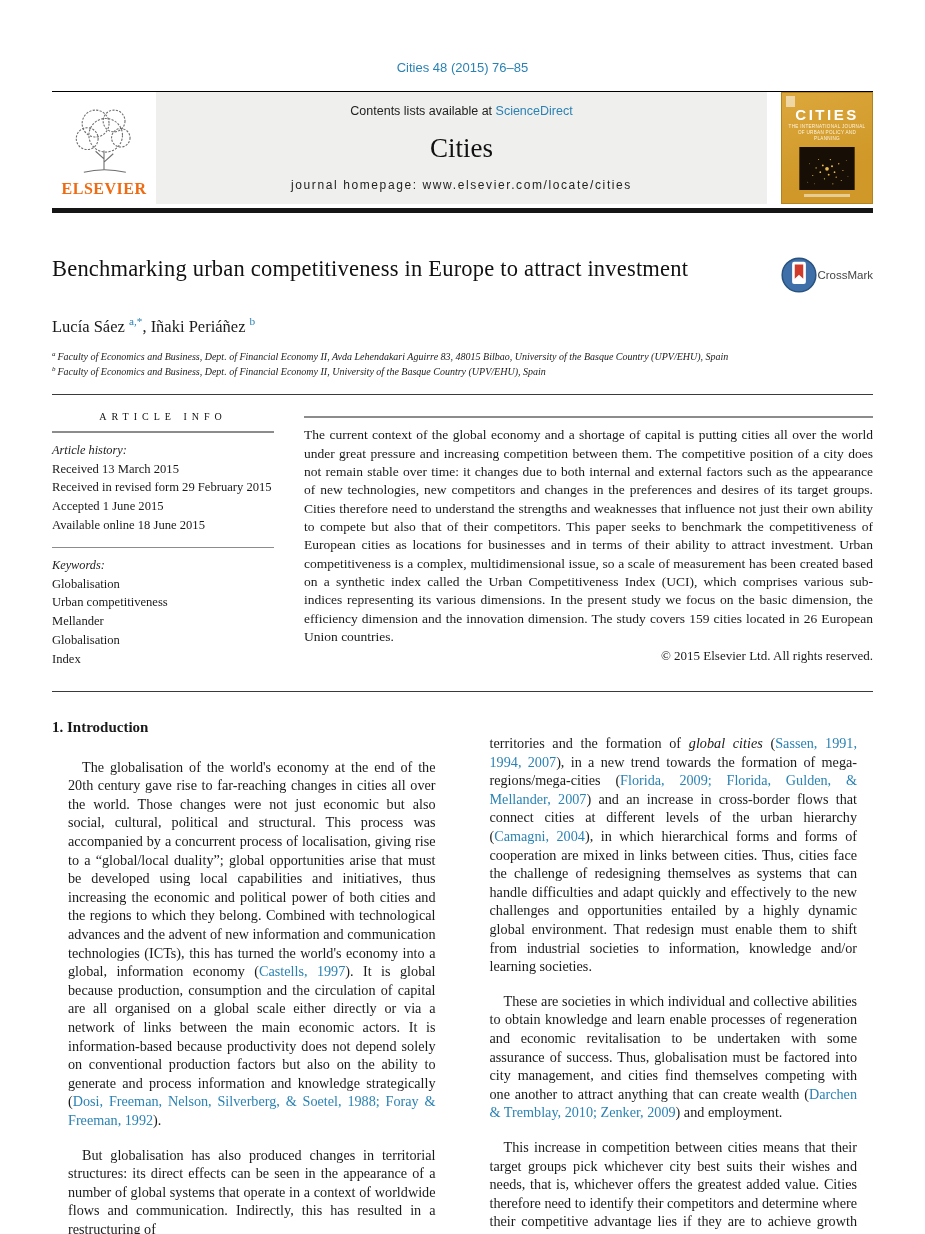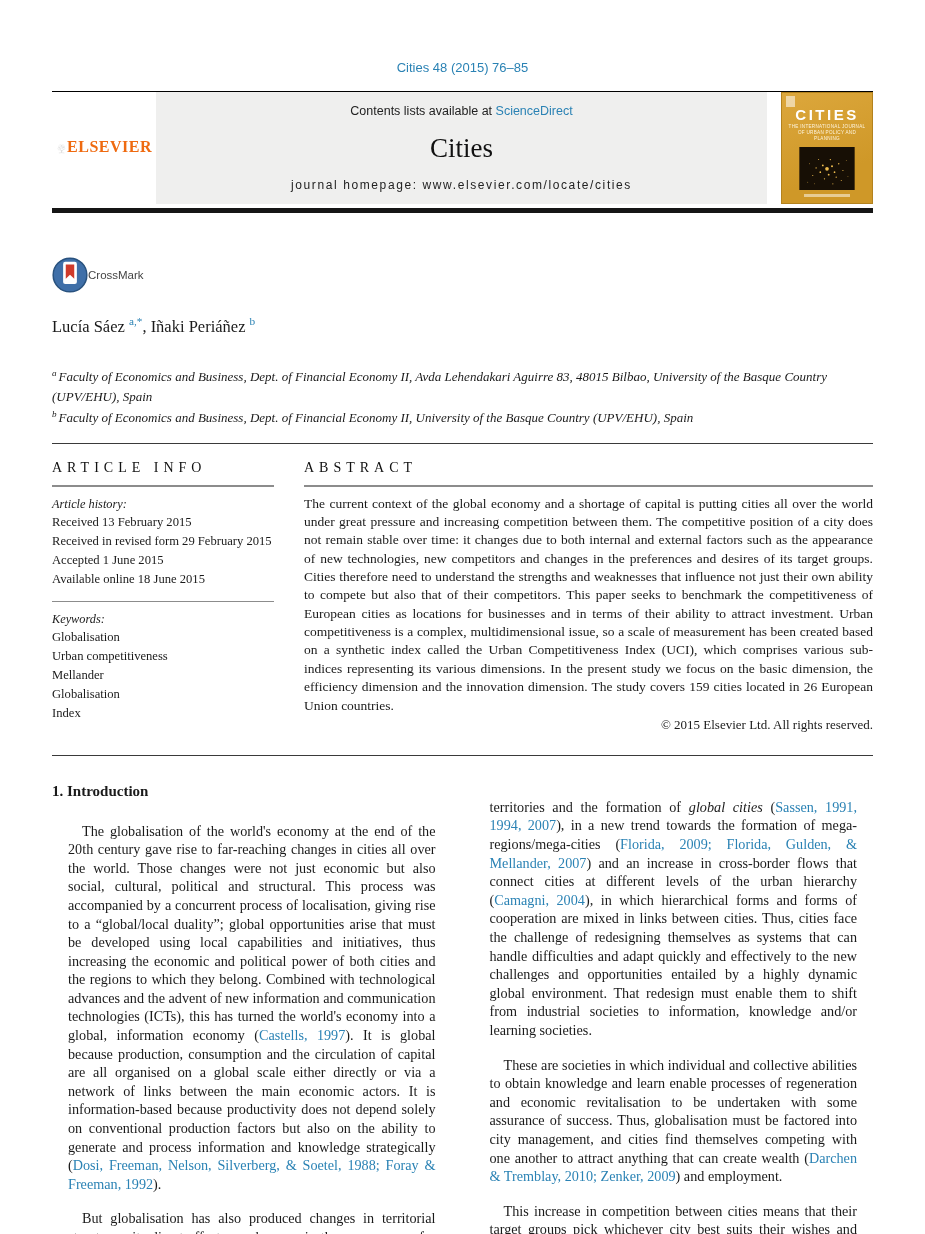--- a/index.html
+++ b/index.html
@@ -20,21 +20,21 @@
   }
   .link{color:var(--link);}
   .citation{
     margin-top:60px;text-align:center;
     font-family:"Liberation Sans", sans-serif;
     font-size:13px;color:var(--link);
   }
   .top-rule{border-top:1px solid #000;margin-top:16px;}
   .header{display:flex;align-items:stretch;height:112px;}
   .logo-box{
-    width:104px;display:flex;flex-direction:row;align-items:center;
+    width:104px;display:flex;flex-direction:column;align-items:center;
     justify-content:center;padding:2px 4px 0;
   }
   .elsevier-word{
     font-family:"Liberation Serif", serif;font-weight:bold;
     color:var(--orange);font-size:16px;letter-spacing:0.5px;margin-top:-4px;
   }
   .header-center{
     flex:1;background:#efefee;
     display:flex;flex-direction:column;align-items:center;justify-content:space-between;
     padding:12px 6px 12px;
@@ -70,31 +70,31 @@
     letter-spacing:0.2px;max-width:690px;
   }
   .crossmark{display:flex;align-items:center;margin-top:2px;}
   .crossmark-label{font-family:"Liberation Sans", sans-serif;font-size:11.5px;color:#444;}
 
   .authors{margin-top:22px;font-size:16.5px;}
   .seg-sup{vertical-align:super;font-size:68%;color:var(--link);}
   .seg-link{color:var(--link);}
   .seg-italic{font-style:italic;}
 
-  .affiliations{margin-top:29px;font-size:13px;line-height:1.55;}
+  .affiliations{margin-top:12px;font-size:10px;line-height:1.55;}
   .affil-sup{vertical-align:super;font-size:70%;font-style:italic;margin-right:2px;}
   .affil-text{font-style:italic;}
 
   .thin-rule{border-top:1px solid #3a3a3a;margin-top:14px;}
 
   .meta-grid{display:flex;margin-top:12px;}
   .info-col{width:252px;padding-right:30px;flex:none;}
   .abs-col{flex:1;}
   .col-heading{
-    font-size:14px;letter-spacing:5px;color:#111;margin-top:4px;
+    font-size:10px;letter-spacing:5px;color:#111;margin-top:4px;text-align:center;
   }
   .heading-rule{border-top:2px solid var(--rule-gray);margin:9px 0 8px;}
   .info-label{font-style:italic;font-size:12.3px;line-height:1.5;}
   .info-line{font-size:12.6px;line-height:1.5;}
   .mid-rule{border-top:1px solid var(--rule-gray);margin:12px 0 8px;width:100%;}
   .abstract-text{
     margin:2px 0 0;font-size:13.5px;line-height:1.36;text-align:justify;
   }
   .copyright{font-size:13px;text-align:right;margin-top:2px;}
 
@@ -172,20 +172,21 @@
             <circle cx="40" cy="44" r="0.6"></circle>
         </g>
       </svg>
       <div class="cover-footer-bar"></div>
     </div>
   </div>
 
   <div class="thick-rule"></div>
 
   <div class="title-row">
+    <h1>Benchmarking urban competitiveness in Europe to attract investment</h1>
     <div class="crossmark">
       <svg width="36" height="36" viewBox="0 0 34 34">
         <circle cx="17" cy="17" r="16" fill="#3f6fa8"></circle>
         <circle cx="17" cy="17" r="15.9" fill="none" stroke="#29527e" stroke-width="1.4"></circle>
         <rect x="10.5" y="4.5" width="13" height="21" rx="2" fill="#ffffff"></rect>
         <path d="M13 7 h8 v13.5 l-4 -3.8 l-4 3.8 z" fill="#cf3a2b"></path>
       </svg>
       <span class="crossmark-label">CrossMark</span>
     </div>
   </div>
@@ -201,34 +202,33 @@
     </div>
   </div>
 
   <div class="thin-rule"></div>
 
   <div class="meta-grid">
     <div class="info-col">
       <div class="col-heading">ARTICLE INFO</div>
       <div class="heading-rule"></div>
       <div class="info-label">Article history:</div>
-      <div class="info-line">Received 13 February 2015</div>
+      <div class="info-line">Received 13 March 2015</div>
       <div class="info-line">Received in revised form 29 February 2015</div>
       <div class="info-line">Accepted 1 June 2015</div>
       <div class="info-line">Available online 18 June 2015</div>
       <div class="mid-rule"></div>
       <div class="info-label">Keywords:</div>
       <div class="info-line">Globalisation</div>
       <div class="info-line">Urban competitiveness</div>
       <div class="info-line">Mellander</div>
       <div class="info-line">Globalisation</div>
       <div class="info-line">Index</div>
     </div>
     <div class="abs-col">
-      <div class="col-heading">ABSTRACT</div>
       <div class="heading-rule"></div>
       <p class="abstract-text">The current context of the global economy and a shortage of capital is putting cities all over the world under great pressure and increasing competition between them. The competitive position of a city does not remain stable over time: it changes due to both internal and external factors such as the appearance of new technologies, new competitors and changes in the preferences and desires of its target groups. Cities therefore need to understand the strengths and weaknesses that influence not just their own ability to compete but also that of their competitors. This paper seeks to benchmark the competitiveness of European cities as locations for businesses and in terms of their ability to attract investment. Urban competitiveness is a complex, multidimensional issue, so a scale of measurement has been created based on a synthetic index called the Urban Competitiveness Index (UCI), which comprises various sub-indices representing its various dimensions. In the present study we focus on the basic dimension, the efficiency dimension and the innovation dimension. The study covers 159 cities located in 26 European Union countries.</p>
       <div class="copyright">© 2015 Elsevier Ltd. All rights reserved.</div>
     </div>
   </div>
 
   <div class="section-rule"></div>
 
   <div class="body-cols">
     <div class="col">

